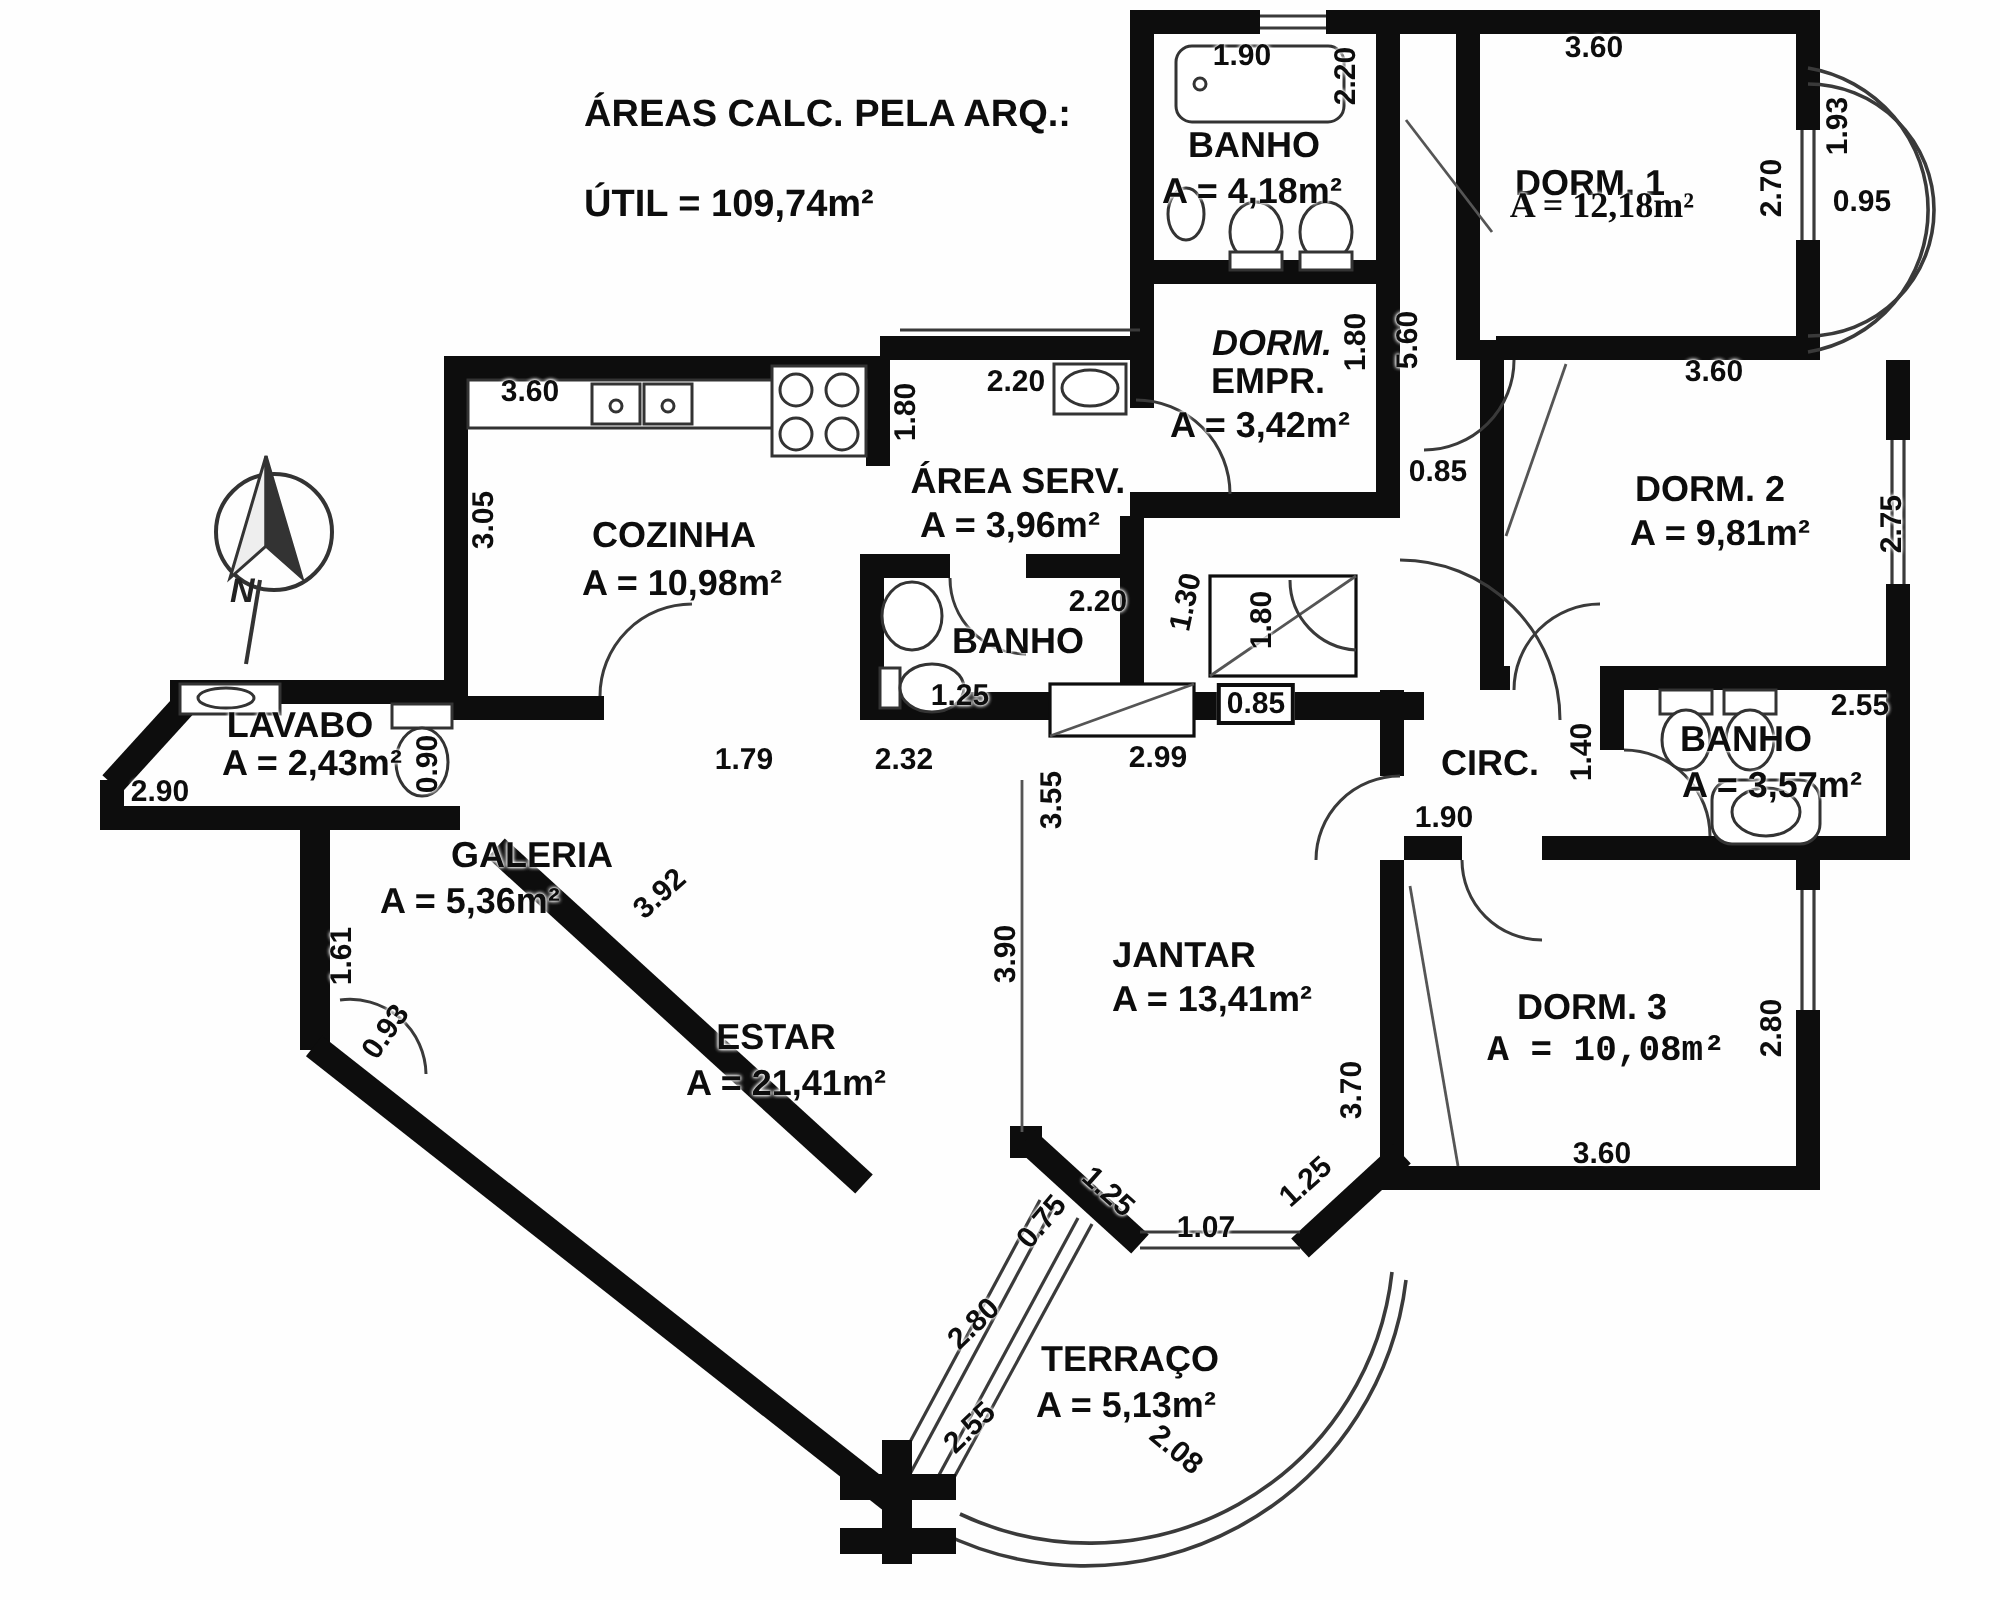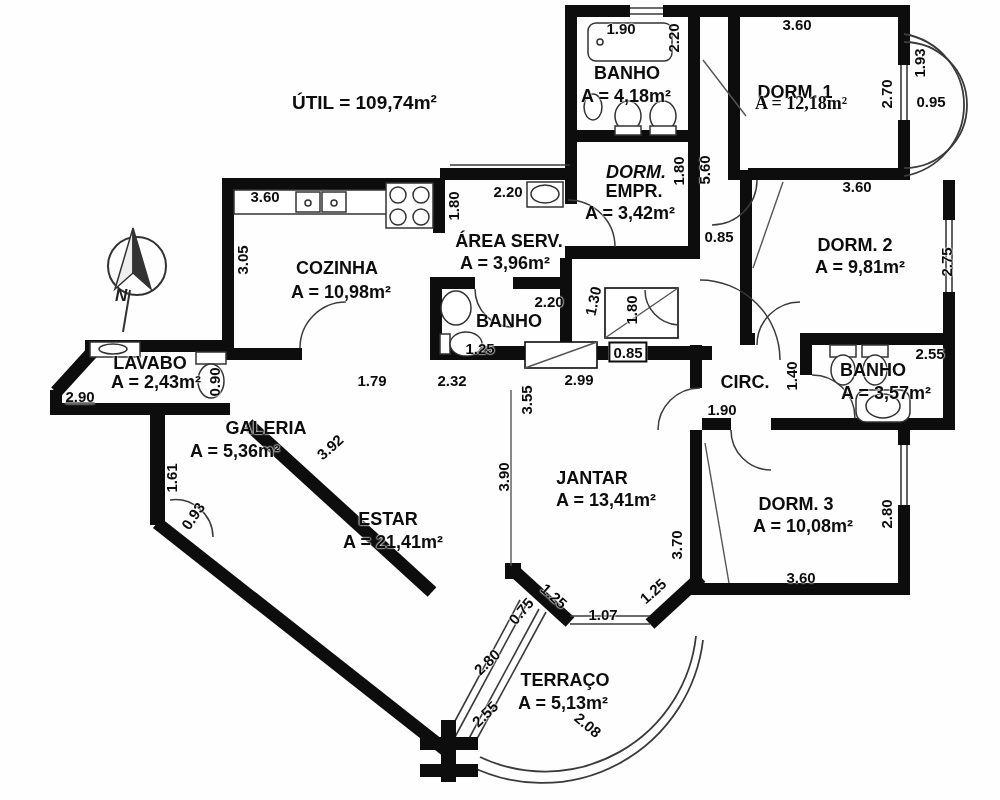--- a/index.html
+++ b/index.html
@@ -201,20 +201,21 @@
   </g>
 
   <g>
     <circle cx="137" cy="266" r="29" fill="none" stroke="#333" stroke-width="2"></circle>
     <polygon points="133,228 115,289 133,273" fill="#eee" stroke="#333" stroke-width="1.5"></polygon>
     <polygon points="133,228 151,289 133,273" fill="#333" stroke="#333" stroke-width="1.5"></polygon>
     <line x1="130" y1="290" x2="123" y2="332" stroke="#333" stroke-width="2"></line>
   </g>
 </svg>
 
+  <div class="hdr" style="top:47px;">ÁREAS CALC. PELA ARQ.:</div>
   <div class="hdr" style="top:92px;">ÚTIL = 109,74m²</div>
 
   <div class="north" style="left:115px;top:286px;">N</div>
 
   <div id="labels">
       <div class="label room" style="left: 627px; top: 73px; transform: translate(-50%, -50%) rotate(0deg);">BANHO</div>
       <div class="label room" style="left: 626px; top: 96px; transform: translate(-50%, -50%) rotate(0deg);">A = 4,18m²</div>
       <div class="label room" style="left: 795px; top: 80px; transform: translate(-50%, -50%) rotate(0deg); margin-top: 12px;">DORM. 1</div>
       <div class="label room" style="left: 801px; top: 103px; transform: translate(-50%, -50%) rotate(0deg); font-family: Liberation Serif, serif;">A = 12,18m²</div>
       <div class="label room" style="left: 636px; top: 172px; transform: translate(-50%, -50%) rotate(0deg); font-style: italic;">DORM.</div>
@@ -232,21 +233,21 @@
       <div class="label room" style="left: 745px; top: 382px; transform: translate(-50%, -50%) rotate(0deg);">CIRC.</div>
       <div class="label room" style="left: 873px; top: 370px; transform: translate(-50%, -50%) rotate(0deg);">BANHO</div>
       <div class="label room" style="left: 886px; top: 393px; transform: translate(-50%, -50%) rotate(0deg);">A = 3,57m²</div>
       <div class="label room" style="left: 233px; top: 428px; transform: translate(-50%, -50%) rotate(0deg); margin-left: 33px;">GALERIA</div>
       <div class="label room" style="left: 235px; top: 451px; transform: translate(-50%, -50%) rotate(0deg);">A = 5,36m²</div>
       <div class="label room" style="left: 592px; top: 478px; transform: translate(-50%, -50%) rotate(0deg);">JANTAR</div>
       <div class="label room" style="left: 606px; top: 500px; transform: translate(-50%, -50%) rotate(0deg);">A = 13,41m²</div>
       <div class="label room" style="left: 388px; top: 519px; transform: translate(-50%, -50%) rotate(0deg);">ESTAR</div>
       <div class="label room" style="left: 393px; top: 542px; transform: translate(-50%, -50%) rotate(0deg);">A = 21,41m²</div>
       <div class="label room" style="left: 796px; top: 504px; transform: translate(-50%, -50%) rotate(0deg);">DORM. 3</div>
-      <div class="label room" style="left: 803px; top: 526px; transform: translate(-50%, -50%) rotate(0deg);">A = 10,08m²</div>
+      <div class="label room" style="left: 803px; top: 526px; transform: translate(-50%, -50%) rotate(0deg); font-family: Liberation Mono, monospace;">A = 10,08m²</div>
       <div class="label room" style="left: 565px; top: 680px; transform: translate(-50%, -50%) rotate(0deg);">TERRAÇO</div>
       <div class="label room" style="left: 563px; top: 703px; transform: translate(-50%, -50%) rotate(0deg);">A = 5,13m²</div>
       <div class="label dim" style="left: 621px; top: 28px; transform: translate(-50%, -50%) rotate(0deg);">1.90</div>
       <div class="label dim" style="left: 673px; top: 38px; transform: translate(-50%, -50%) rotate(-90deg);">2.20</div>
       <div class="label dim" style="left: 797px; top: 24px; transform: translate(-50%, -50%) rotate(0deg);">3.60</div>
       <div class="label dim" style="left: 886px; top: 94px; transform: translate(-50%, -50%) rotate(-90deg);">2.70</div>
       <div class="label dim" style="left: 919px; top: 63px; transform: translate(-50%, -50%) rotate(-90deg);">1.93</div>
       <div class="label dim" style="left: 931px; top: 101px; transform: translate(-50%, -50%) rotate(0deg);">0.95</div>
       <div class="label dim" style="left: 265px; top: 196px; transform: translate(-50%, -50%) rotate(0deg);">3.60</div>
       <div class="label dim" style="left: 453px; top: 206px; transform: translate(-50%, -50%) rotate(-90deg);">1.80</div>
@@ -257,21 +258,21 @@
       <div class="label dim" style="left: 857px; top: 186px; transform: translate(-50%, -50%) rotate(0deg);">3.60</div>
       <div class="label dim" style="left: 946px; top: 262px; transform: translate(-50%, -50%) rotate(-90deg);">2.75</div>
       <div class="label dim" style="left: 242px; top: 260px; transform: translate(-50%, -50%) rotate(-90deg);">3.05</div>
       <div class="label dim" style="left: 549px; top: 301px; transform: translate(-50%, -50%) rotate(0deg);">2.20</div>
       <div class="label dim" style="left: 593px; top: 301px; transform: translate(-50%, -50%) rotate(-78deg);">1.30</div>
       <div class="label dim" style="left: 631px; top: 310px; transform: translate(-50%, -50%) rotate(-90deg);">1.80</div>
       <div class="label dim" style="left: 480px; top: 348px; transform: translate(-50%, -50%) rotate(0deg);">1.25</div>
       <div class="label dim boxed" style="left: 628px; top: 352px; transform: translate(-50%, -50%) rotate(0deg);">0.85</div>
       <div class="label dim" style="left: 930px; top: 353px; transform: translate(-50%, -50%) rotate(0deg);">2.55</div>
       <div class="label dim" style="left: 214px; top: 382px; transform: translate(-50%, -50%) rotate(-90deg);">0.90</div>
-      <div class="label dim" style="left: 80px; top: 396px; transform: translate(-50%, -50%) rotate(0deg); text-decoration: underline;">2.90</div>
+      <div class="label dim" style="left: 80px; top: 396px; transform: translate(-50%, -50%) rotate(0deg);">2.90</div>
       <div class="label dim" style="left: 372px; top: 380px; transform: translate(-50%, -50%) rotate(0deg);">1.79</div>
       <div class="label dim" style="left: 452px; top: 380px; transform: translate(-50%, -50%) rotate(0deg);">2.32</div>
       <div class="label dim" style="left: 579px; top: 379px; transform: translate(-50%, -50%) rotate(0deg);">2.99</div>
       <div class="label dim" style="left: 526px; top: 400px; transform: translate(-50%, -50%) rotate(-90deg);">3.55</div>
       <div class="label dim" style="left: 722px; top: 409px; transform: translate(-50%, -50%) rotate(0deg);">1.90</div>
       <div class="label dim" style="left: 791px; top: 376px; transform: translate(-50%, -50%) rotate(-90deg);">1.40</div>
       <div class="label dim" style="left: 171px; top: 478px; transform: translate(-50%, -50%) rotate(-90deg);">1.61</div>
       <div class="label dim" style="left: 330px; top: 447px; transform: translate(-50%, -50%) rotate(-42deg);">3.92</div>
       <div class="label dim" style="left: 193px; top: 516px; transform: translate(-50%, -50%) rotate(-55deg);">0.93</div>
       <div class="label dim" style="left: 503px; top: 477px; transform: translate(-50%, -50%) rotate(-90deg);">3.90</div>

